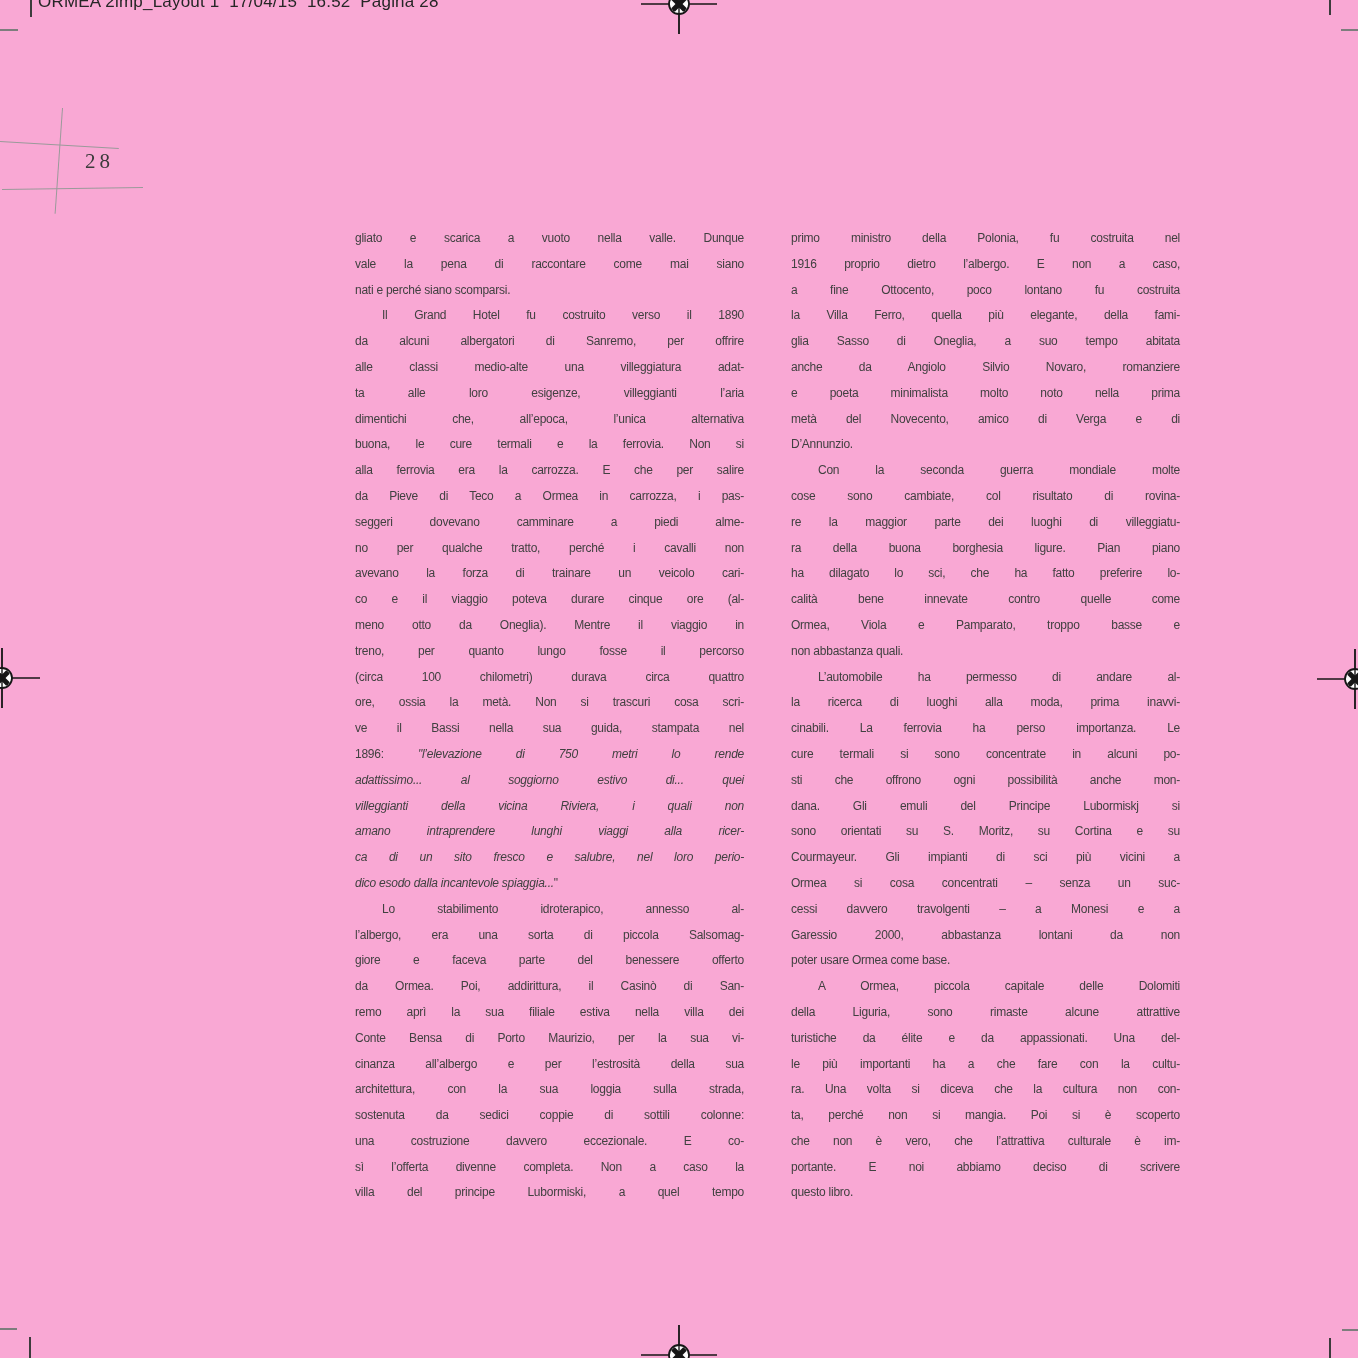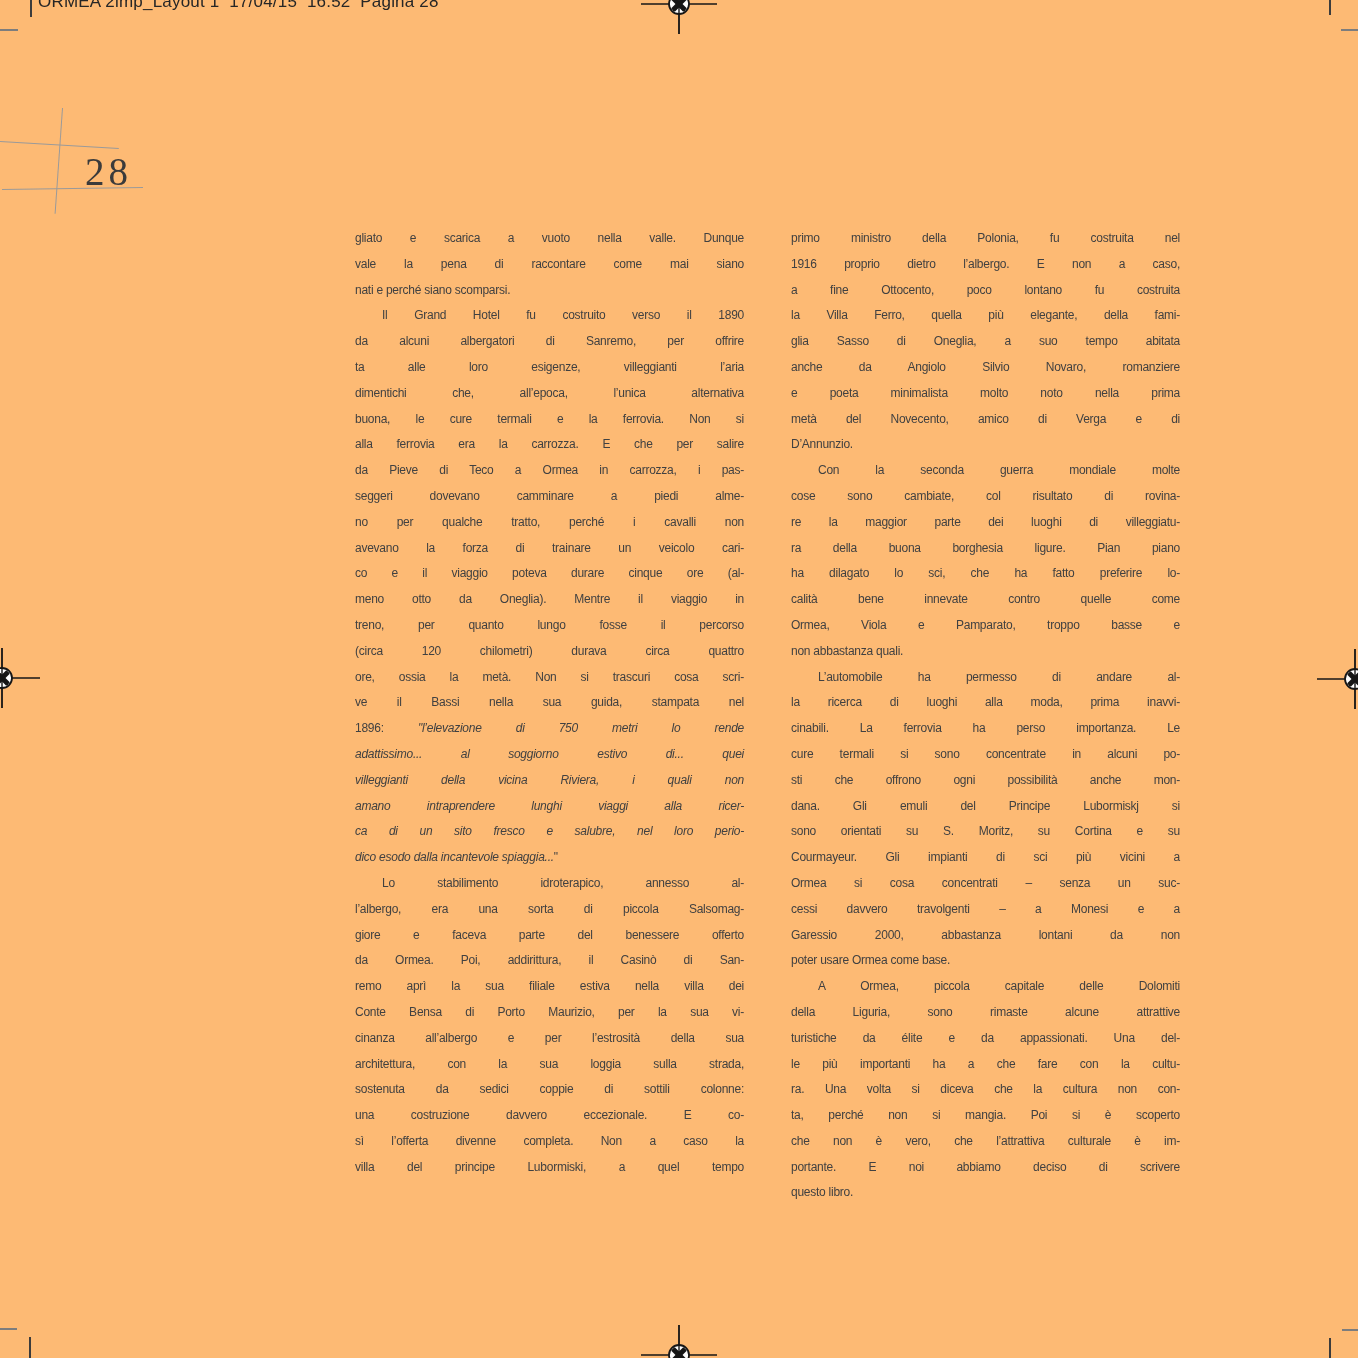--- a/index.html
+++ b/index.html
@@ -1,17 +1,17 @@
 <!DOCTYPE html>
 <html><head>
 <meta charset="utf-8">
 <style>
   html,body{margin:0;padding:0;background:#ffffff;}
   #page{
-    position:relative;width:1358px;height:1358px;background:#fdba74;
+    position:relative;width:1358px;height:1358px;background:#f9a8d4;
     overflow:hidden;font-family:"Liberation Sans",sans-serif;
   }
   
   .slug{
     position:absolute;left:38px;top:-8px;font-size:17px;color:#262626;
     white-space:pre;letter-spacing:.2px;
   }
   
   .crop{position:absolute;background:#3c3c3c;}
   .crop.gray{background:#7d7d7d;}
@@ -31,21 +31,21 @@
   #reg-left{left:-40px;top:644px;}
   #reg-right{left:1313px;top:645px;}
   #reg-bottom{left:637px;top:1321px;}
   
   .orn{position:absolute;background:#9a9a9a;}
   #orn-vert{left:62px;top:108px;width:1.2px;height:106px;transform:rotate(4deg);transform-origin:top left;}
   #orn-top{left:0;top:141px;width:119px;height:1.2px;transform:rotate(3.4deg);transform-origin:left center;}
   #orn-bottom{left:2px;top:189px;width:141px;height:1.2px;transform:rotate(-0.8deg);transform-origin:left center;}
   .folio{
     position:absolute;left:85px;top:149px;font-family:"Liberation Serif",serif;
-    font-size:39px;color:#3b3b3b;letter-spacing:4px;
+    font-size:21px;color:#3b3b3b;letter-spacing:4px;
   }
   
   .column{
     position:absolute;top:226px;width:389px;
     font-size:12px;line-height:25.8px;color:#414141;letter-spacing:-0.25px;
   }
   #col-left{left:355px;}
   #col-right{left:791px;}
   .line{text-align:justify;text-align-last:justify;white-space:normal;}
   .line.last{text-align-last:left;}
@@ -103,32 +103,33 @@
   <div class="orn" id="orn-top"></div>
   <div class="orn" id="orn-bottom"></div>
   <div class="folio">28</div>
 
   <div class="column" id="col-left">
       <div class="line"><span>gliato e scarica a vuoto nella valle. Dunque</span></div>
       <div class="line"><span>vale la pena di raccontare come mai siano</span></div>
       <div class="line last"><span>nati e perché siano scomparsi.</span></div>
       <div class="line indent"><span>Il Grand Hotel fu costruito verso il 1890</span></div>
       <div class="line"><span>da alcuni albergatori di Sanremo, per offrire</span></div>
+      <div class="line"><span>alle classi medio-alte una villeggiatura adat-</span></div>
       <div class="line"><span>ta alle loro esigenze, villeggianti l’aria</span></div>
       <div class="line"><span>dimentichi che, all’epoca, l’unica alternativa</span></div>
       <div class="line"><span>buona, le cure termali e la ferrovia. Non si</span></div>
       <div class="line"><span>alla ferrovia era la carrozza. E che per salire</span></div>
       <div class="line"><span>da Pieve di Teco a Ormea in carrozza, i pas-</span></div>
       <div class="line"><span>seggeri dovevano camminare a piedi alme-</span></div>
       <div class="line"><span>no per qualche tratto, perché i cavalli non</span></div>
       <div class="line"><span>avevano la forza di trainare un veicolo cari-</span></div>
       <div class="line"><span>co e il viaggio poteva durare cinque ore (al-</span></div>
       <div class="line"><span>meno otto da Oneglia). Mentre il viaggio in</span></div>
       <div class="line"><span>treno, per quanto lungo fosse il percorso</span></div>
-      <div class="line"><span>(circa 120 chilometri) durava circa quattro</span></div>
+      <div class="line"><span>(circa 100 chilometri) durava circa quattro</span></div>
       <div class="line"><span>ore, ossia la metà. Non si trascuri cosa scri-</span></div>
       <div class="line"><span>ve il Bassi nella sua guida, stampata nel</span></div>
       <div class="line"><span>1896: </span><span class="it">"l’elevazione di 750 metri lo rende</span></div>
       <div class="line"><span class="it">adattissimo... al soggiorno estivo di... quei</span></div>
       <div class="line"><span class="it">villeggianti della vicina Riviera, i quali non</span></div>
       <div class="line"><span class="it">amano intraprendere lunghi viaggi alla ricer-</span></div>
       <div class="line"><span class="it">ca di un sito fresco e salubre, nel loro perio-</span></div>
       <div class="line last"><span class="it">dico esodo dalla incantevole spiaggia...</span><span>"</span></div>
       <div class="line indent"><span>Lo stabilimento idroterapico, annesso al-</span></div>
       <div class="line"><span>l’albergo, era una sorta di piccola Salsomag-</span></div>

